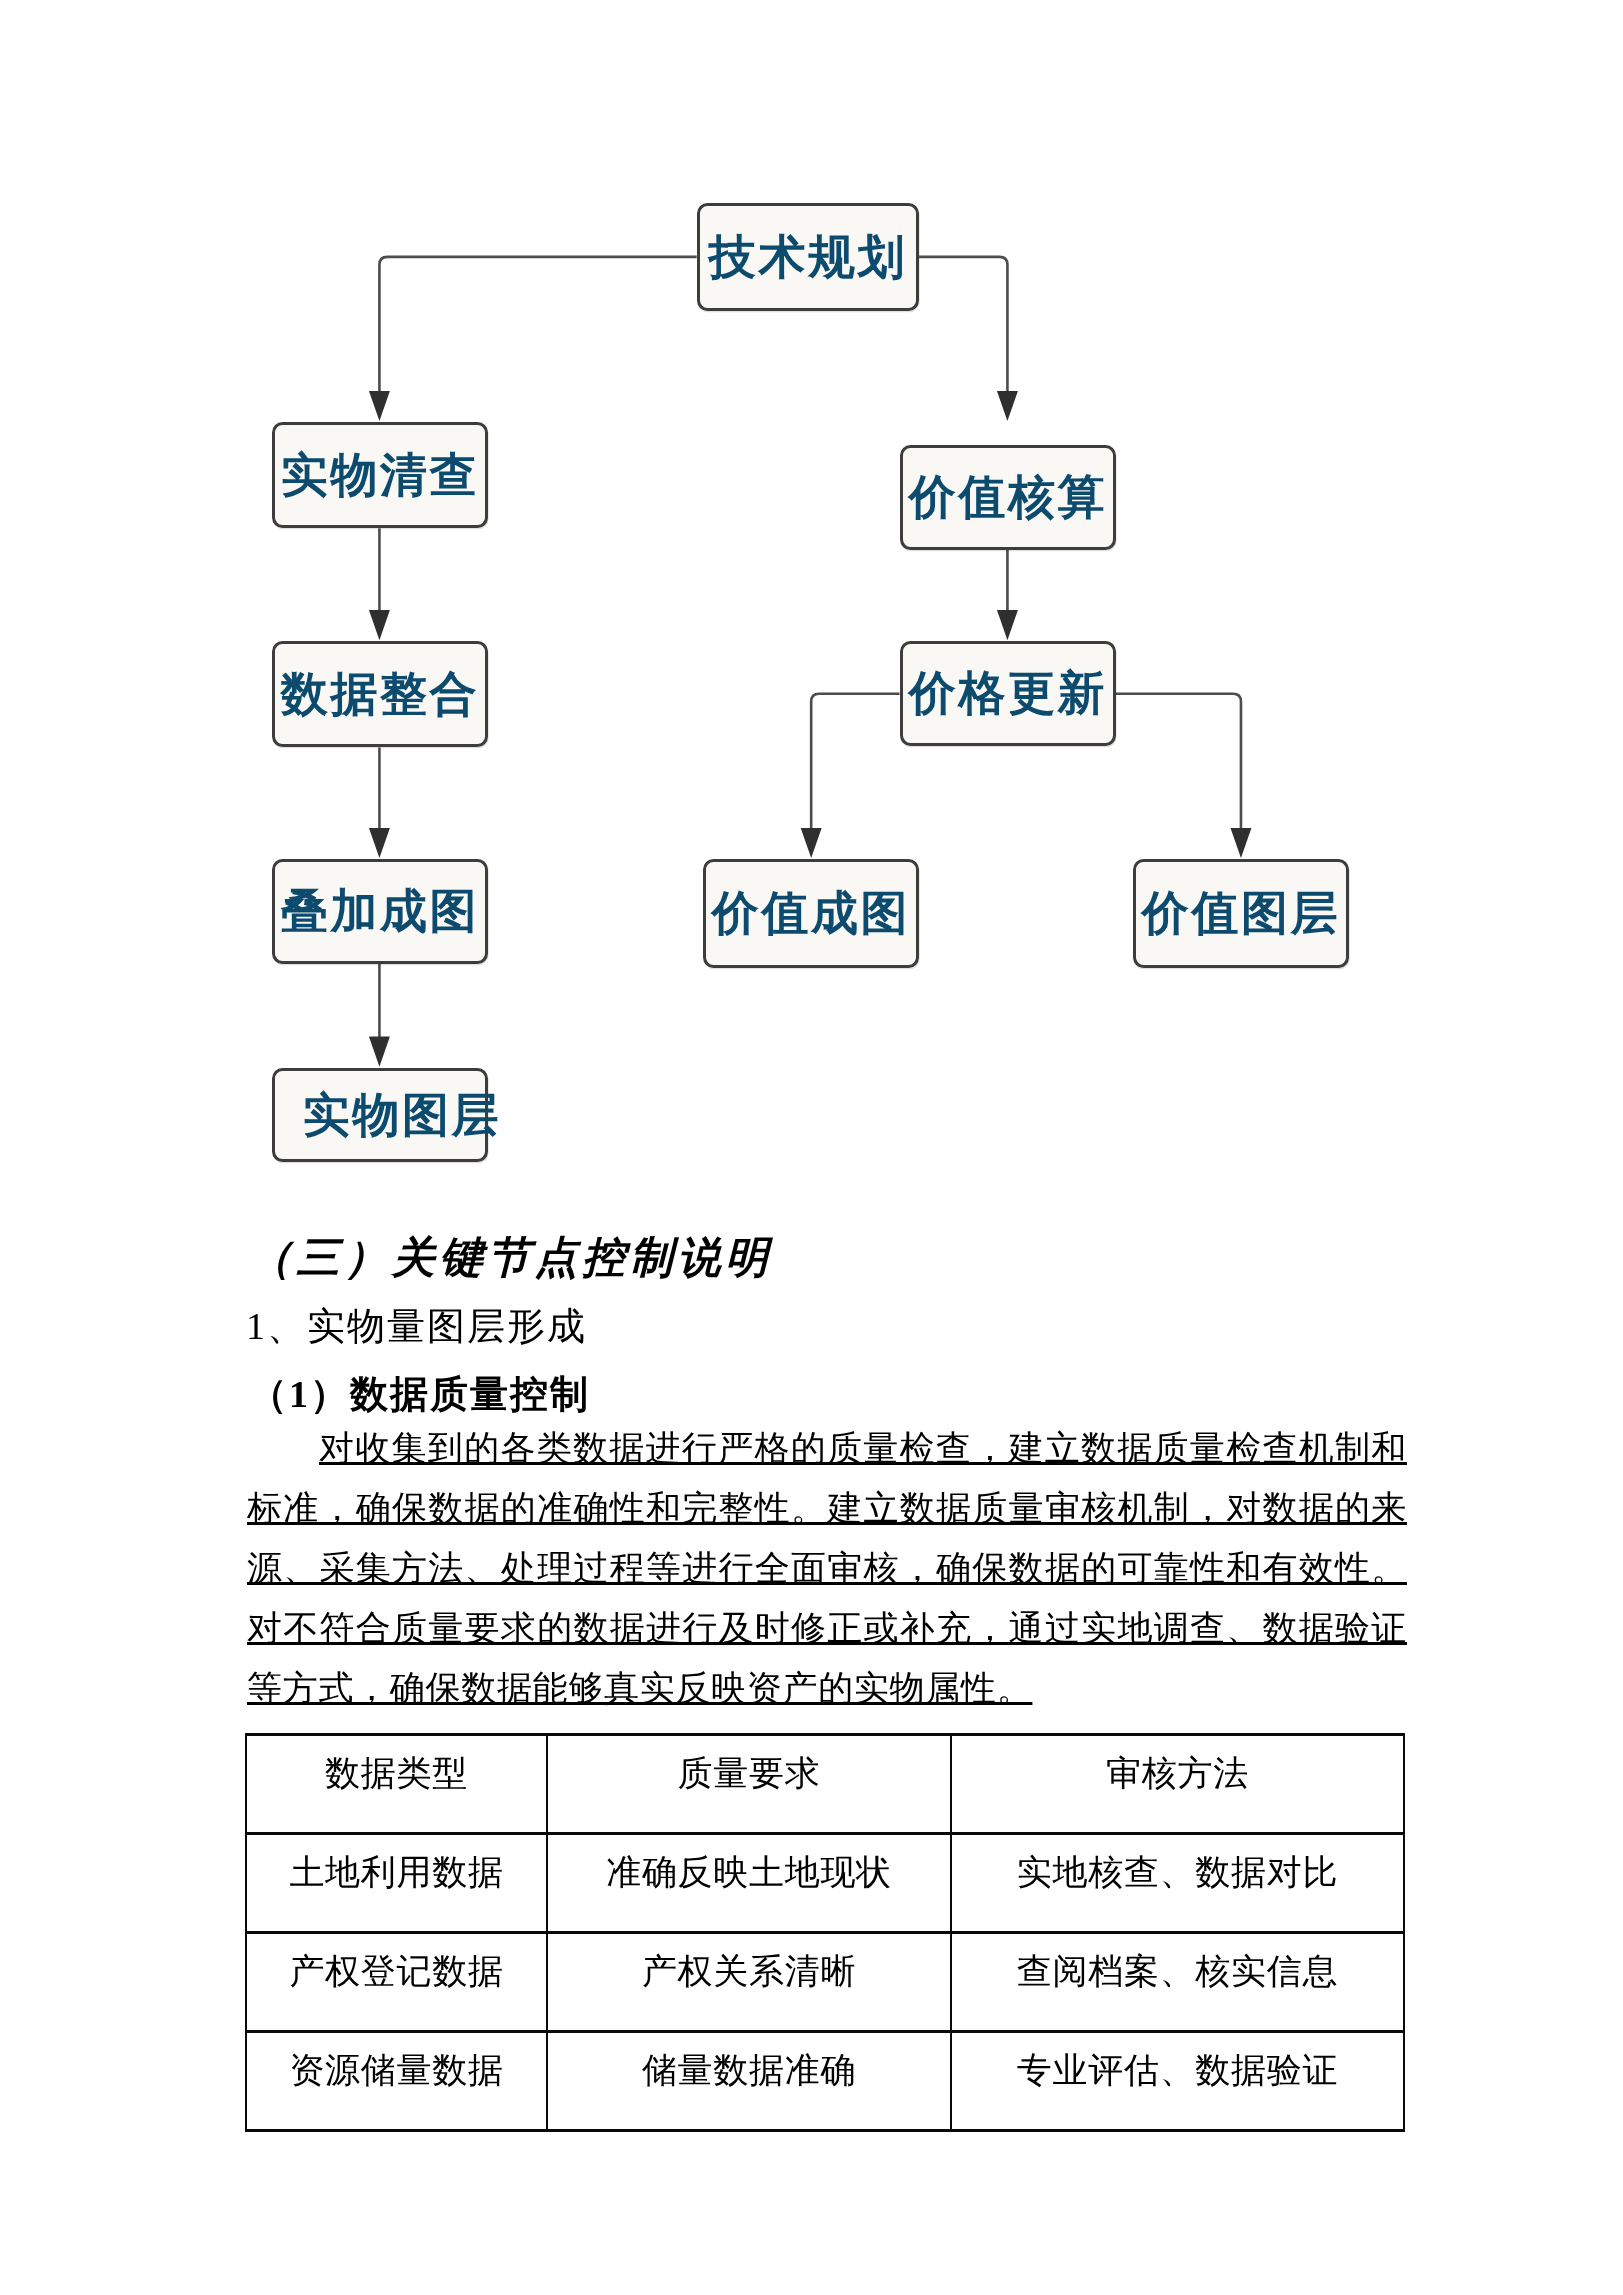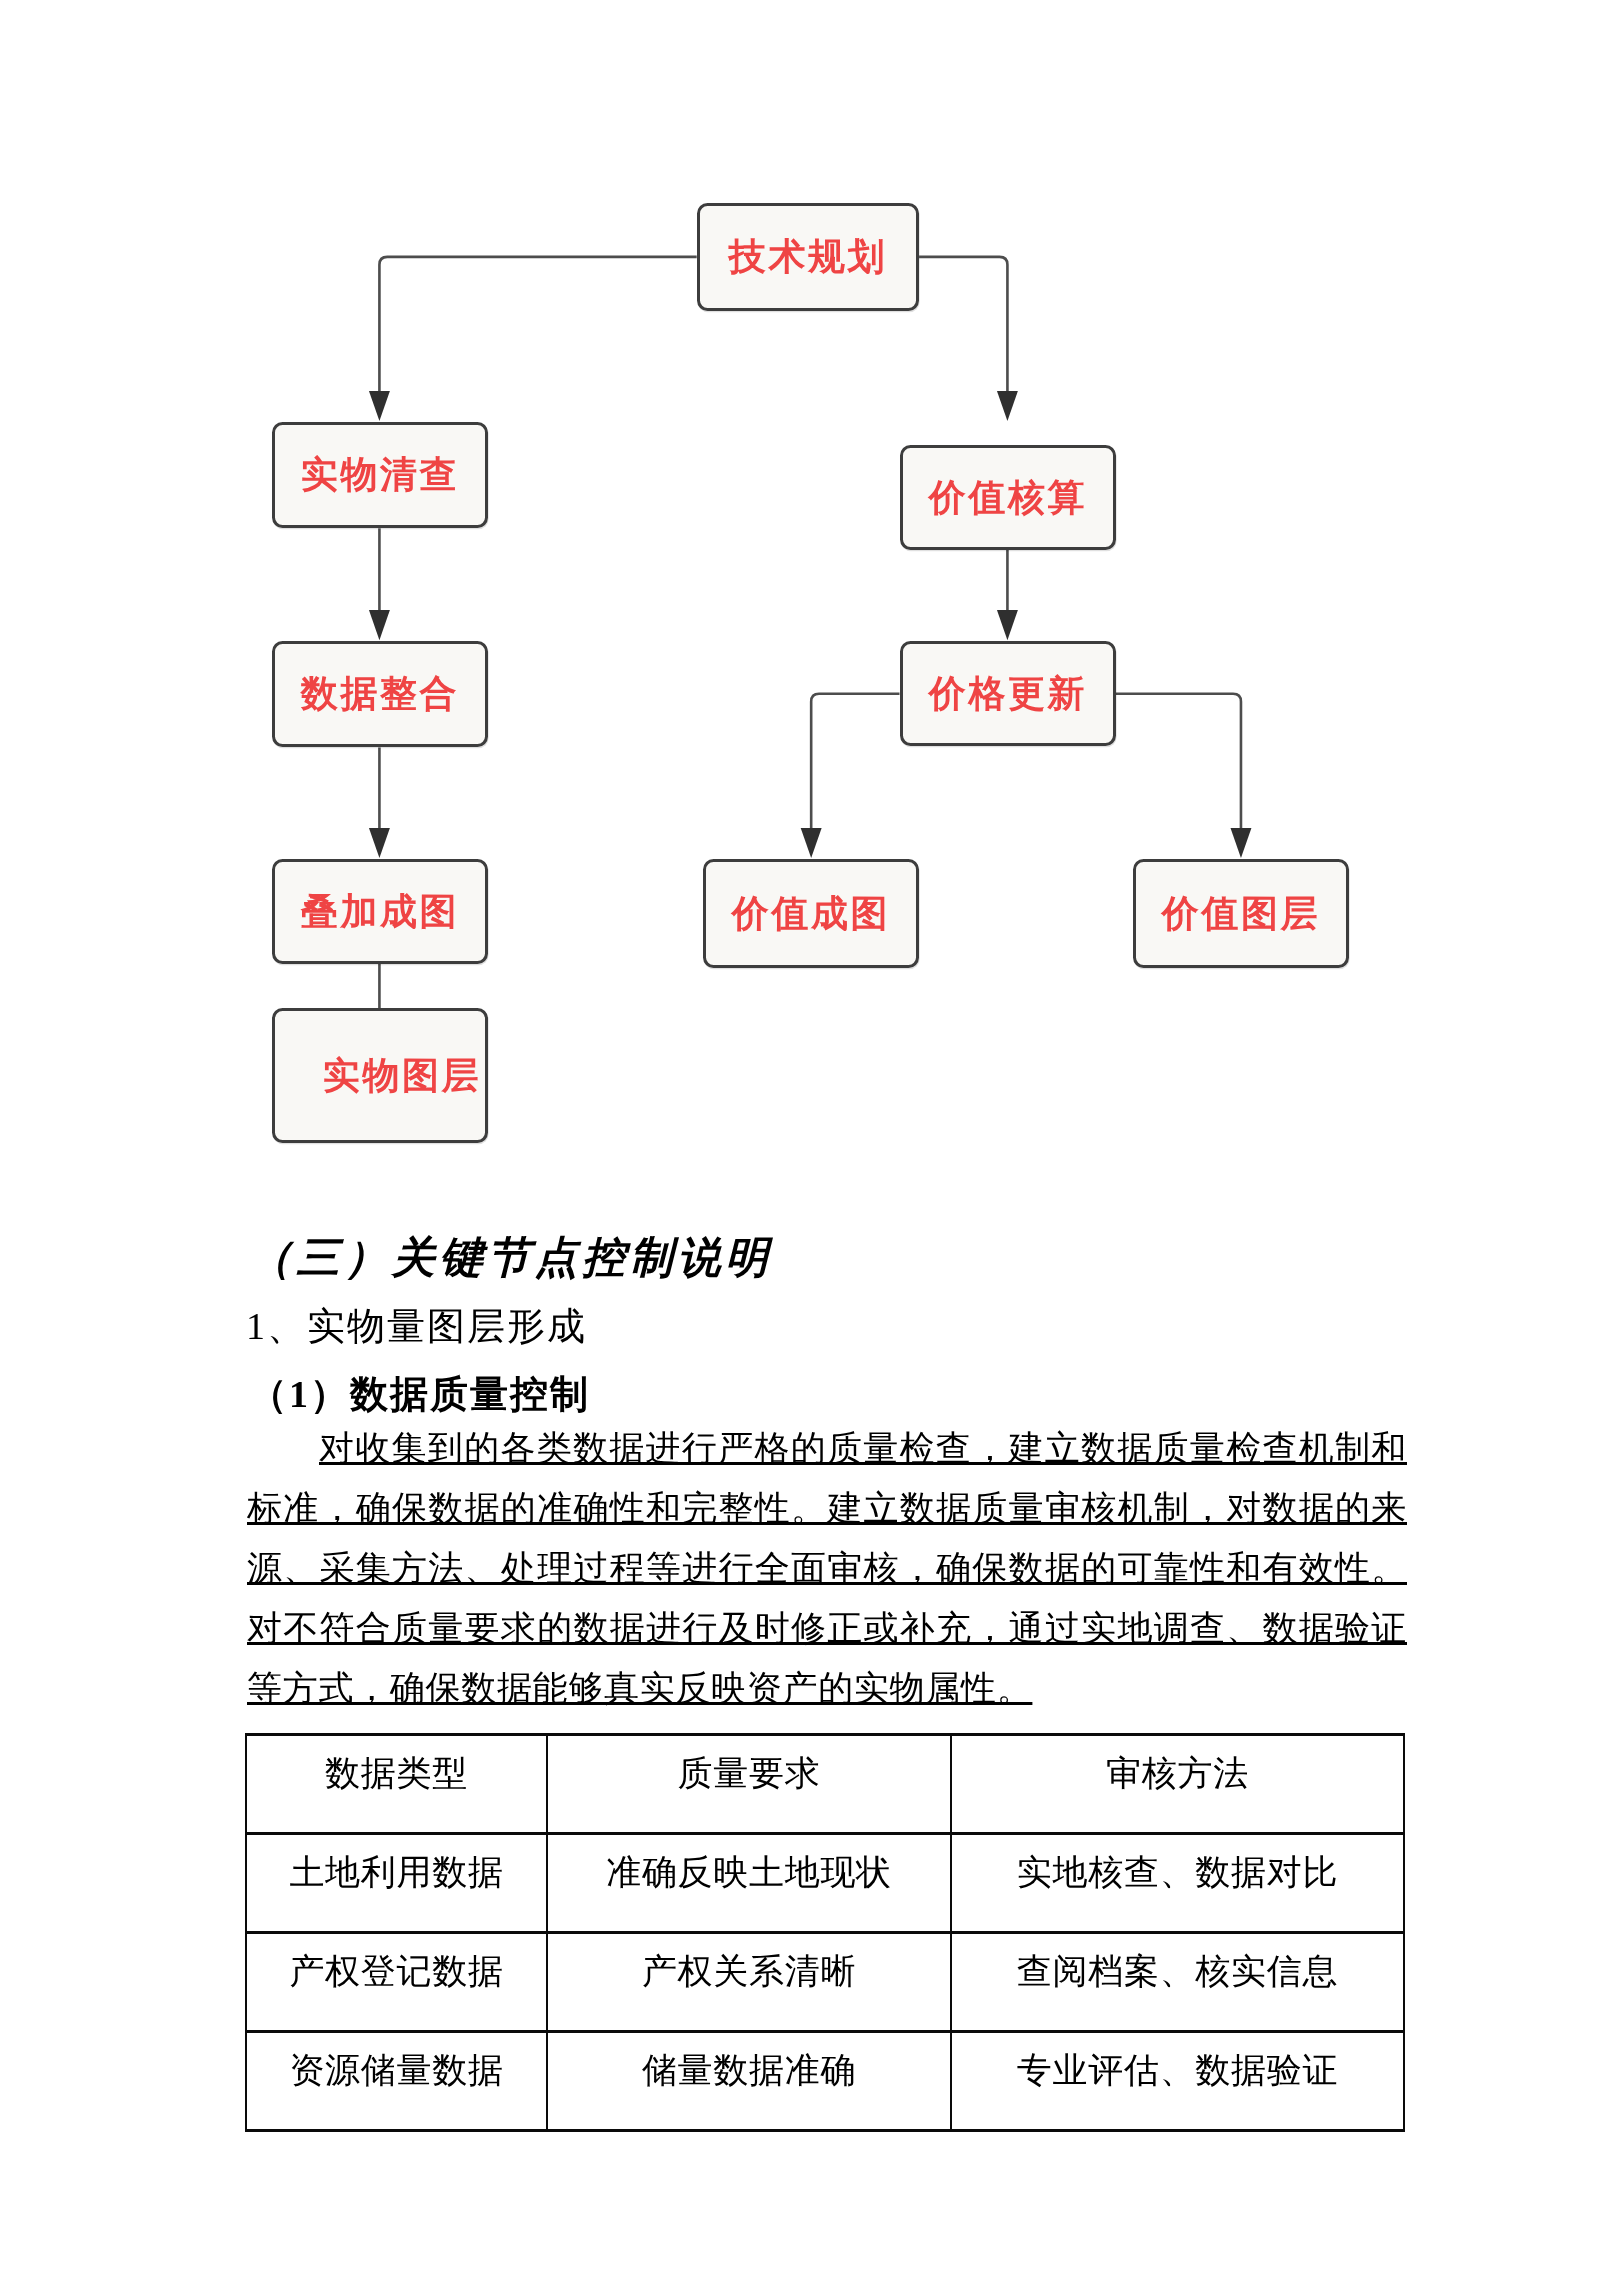--- a/index.html
+++ b/index.html
@@ -28,21 +28,21 @@
   .node{
     position:absolute;
     box-sizing:border-box;
     background:var(--box-fill);
     border:3.9px solid var(--box-border);
     border-radius:10.5px;
     display:flex;align-items:center;justify-content:center;
     box-shadow:0.7px 1.3px 0 rgba(0,0,0,0.12);
   }
   .node .lbl{
-    font-size:37px;font-weight:700;color:#ef4444;letter-spacing:2.6px;
+    font-size:47px;font-weight:700;color:#0c4a6e;letter-spacing:2.6px;
     white-space:nowrap;
   }
   
   .h1{
     position:absolute;left:249px;top:1229px;
     font-size:43px;font-weight:600;letter-spacing:4.6px;white-space:nowrap;font-style:italic;
   }
   .h2{
     position:absolute;left:246px;top:1301px;
     font-size:38px;font-weight:400;letter-spacing:2px;white-space:nowrap;
@@ -125,21 +125,21 @@
   </div>
   <div class="node" style="left:272px;top:422px;width:216px;height:106px;">
     <span class="lbl">实物清查</span>
   </div>
   <div class="node" style="left:272px;top:641px;width:216px;height:106px;">
     <span class="lbl">数据整合</span>
   </div>
   <div class="node" style="left:272px;top:859px;width:216px;height:105px;">
     <span class="lbl">叠加成图</span>
   </div>
-  <div class="node" style="left:272px;top:1008px;width:216px;height:135px;padding-left:44px;">
+  <div class="node" style="left:272px;top:1068px;width:216px;height:94px;padding-left:44px;">
     <span class="lbl">实物图层</span>
   </div>
   <div class="node" style="left:900px;top:422px;width:216px;height:105px;margin-top:23px;">
     <span class="lbl">价值核算</span>
   </div>
   <div class="node" style="left:900px;top:641px;width:216px;height:105px;">
     <span class="lbl">价格更新</span>
   </div>
   <div class="node" style="left:703px;top:859px;width:216px;height:109px;">
     <span class="lbl">价值成图</span>

